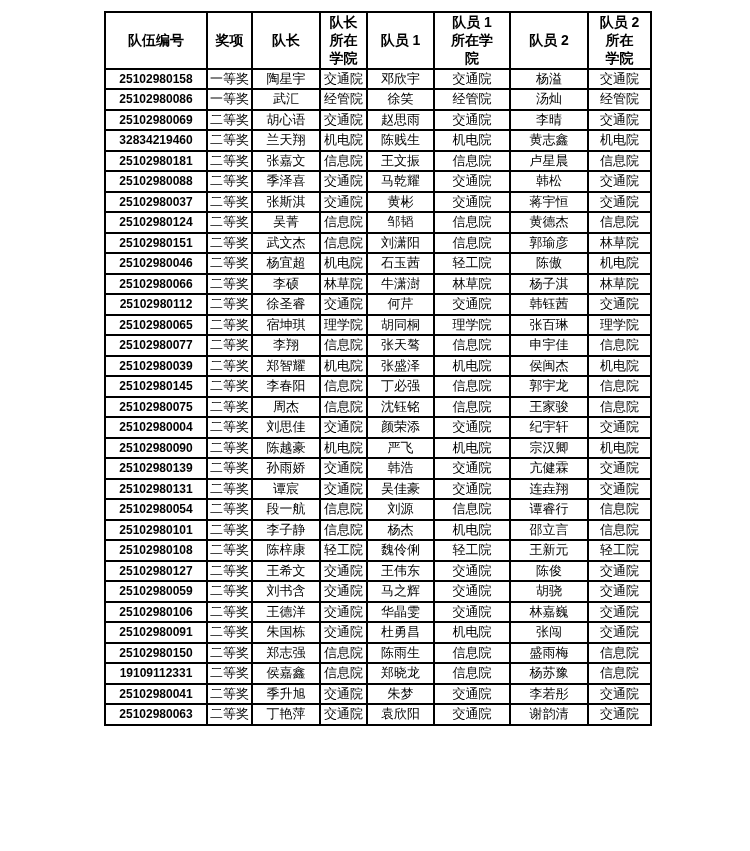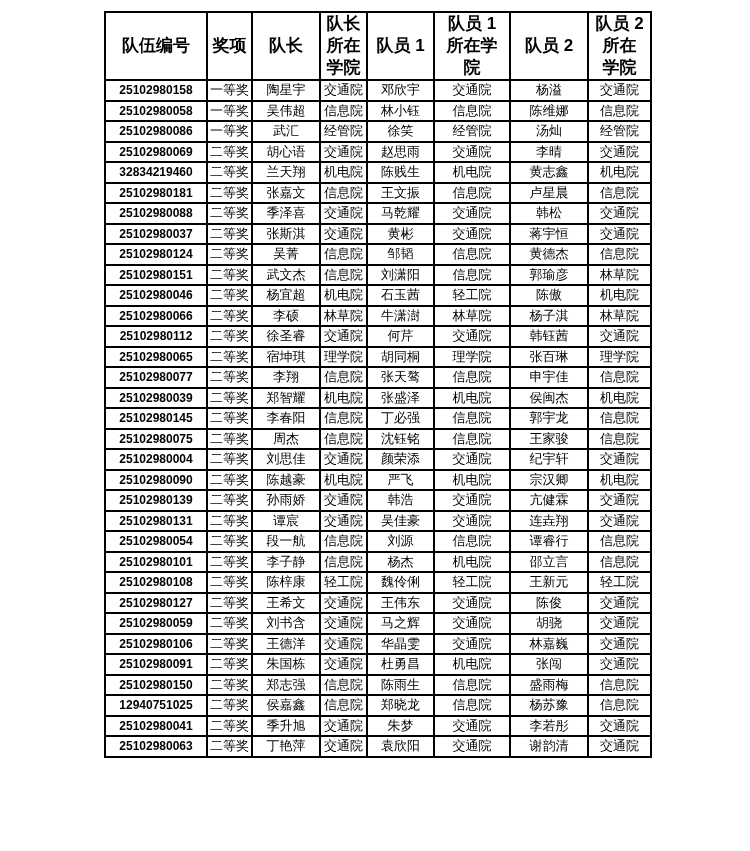--- a/index.html
+++ b/index.html
@@ -26,21 +26,21 @@
   .award-table th, .award-table td {
     border: 2px solid #000000;
     text-align: center;
     vertical-align: middle;
     padding: 0;
     overflow: hidden;
   }
   .award-table th {
     font-family: "Liberation Sans", sans-serif;
     font-weight: bold;
-    font-size: 17px;
+    font-size: 14px;
     line-height: 1.3;
     height: 54px;
     white-space: pre-line;
   }
   .award-table td {
     height: 18.5px;
     line-height: 18.5px;
     white-space: nowrap;
   }
   .award-table td.num {
@@ -91,30 +91,20 @@
           <td class="num">25102980158</td>
           <td class="cn">一等奖</td>
           <td class="cn">陶星宇</td>
           <td class="cn">交通院</td>
           <td class="cn">邓欣宇</td>
           <td class="cn">交通院</td>
           <td class="cn">杨溢</td>
           <td class="cn">交通院</td>
         </tr>
         <tr>
-          <td class="num">25102980058</td>
-          <td class="cn">一等奖</td>
-          <td class="cn">吴伟超</td>
-          <td class="cn">信息院</td>
-          <td class="cn">林小钰</td>
-          <td class="cn">信息院</td>
-          <td class="cn">陈维娜</td>
-          <td class="cn">信息院</td>
-        </tr>
-        <tr>
           <td class="num">25102980086</td>
           <td class="cn">一等奖</td>
           <td class="cn">武汇</td>
           <td class="cn">经管院</td>
           <td class="cn">徐笑</td>
           <td class="cn">经管院</td>
           <td class="cn">汤灿</td>
           <td class="cn">经管院</td>
         </tr>
         <tr>
@@ -381,21 +371,21 @@
           <td class="num">25102980150</td>
           <td class="cn">二等奖</td>
           <td class="cn">郑志强</td>
           <td class="cn">信息院</td>
           <td class="cn">陈雨生</td>
           <td class="cn">信息院</td>
           <td class="cn">盛雨梅</td>
           <td class="cn">信息院</td>
         </tr>
         <tr>
-          <td class="num">12940751025</td>
+          <td class="num">19109112331</td>
           <td class="cn">二等奖</td>
           <td class="cn">侯嘉鑫</td>
           <td class="cn">信息院</td>
           <td class="cn">郑晓龙</td>
           <td class="cn">信息院</td>
           <td class="cn">杨苏豫</td>
           <td class="cn">信息院</td>
         </tr>
         <tr>
           <td class="num">25102980041</td>

